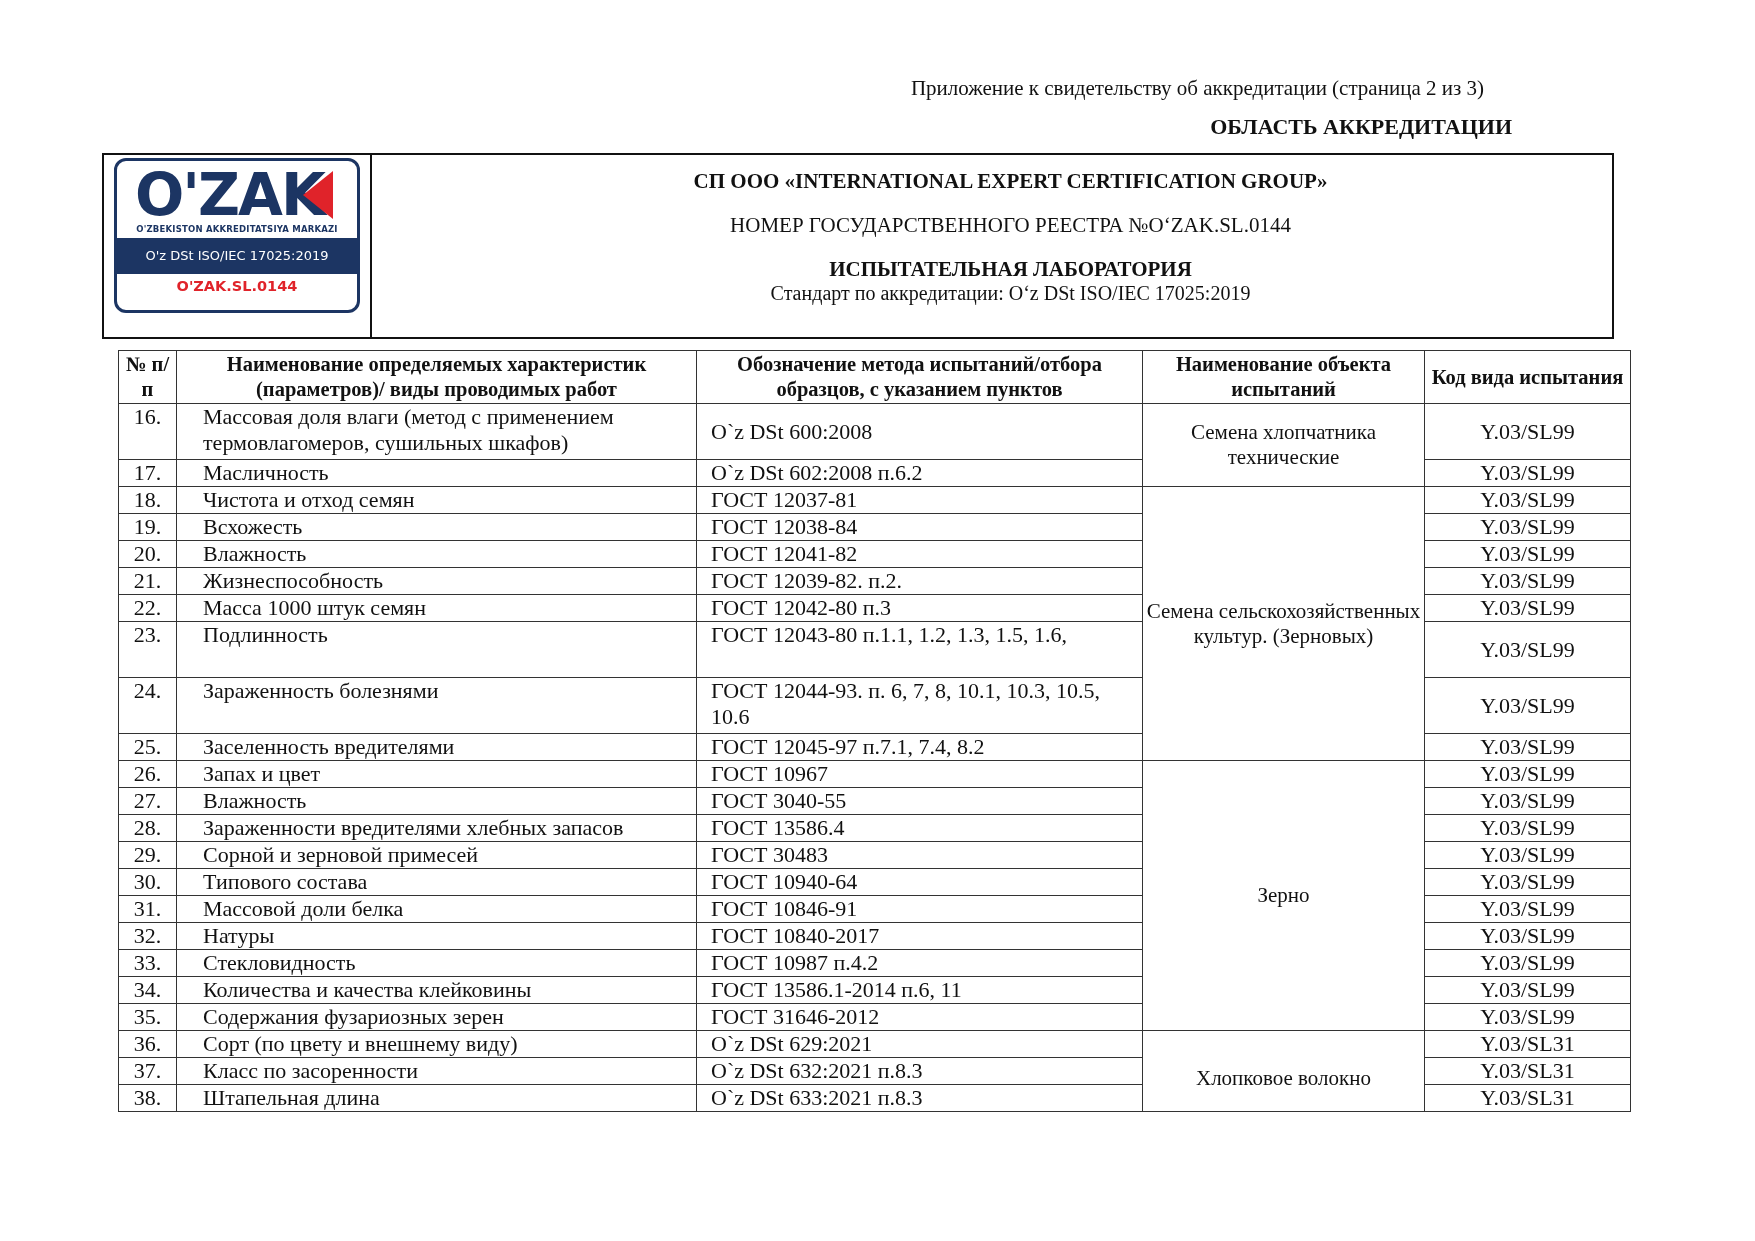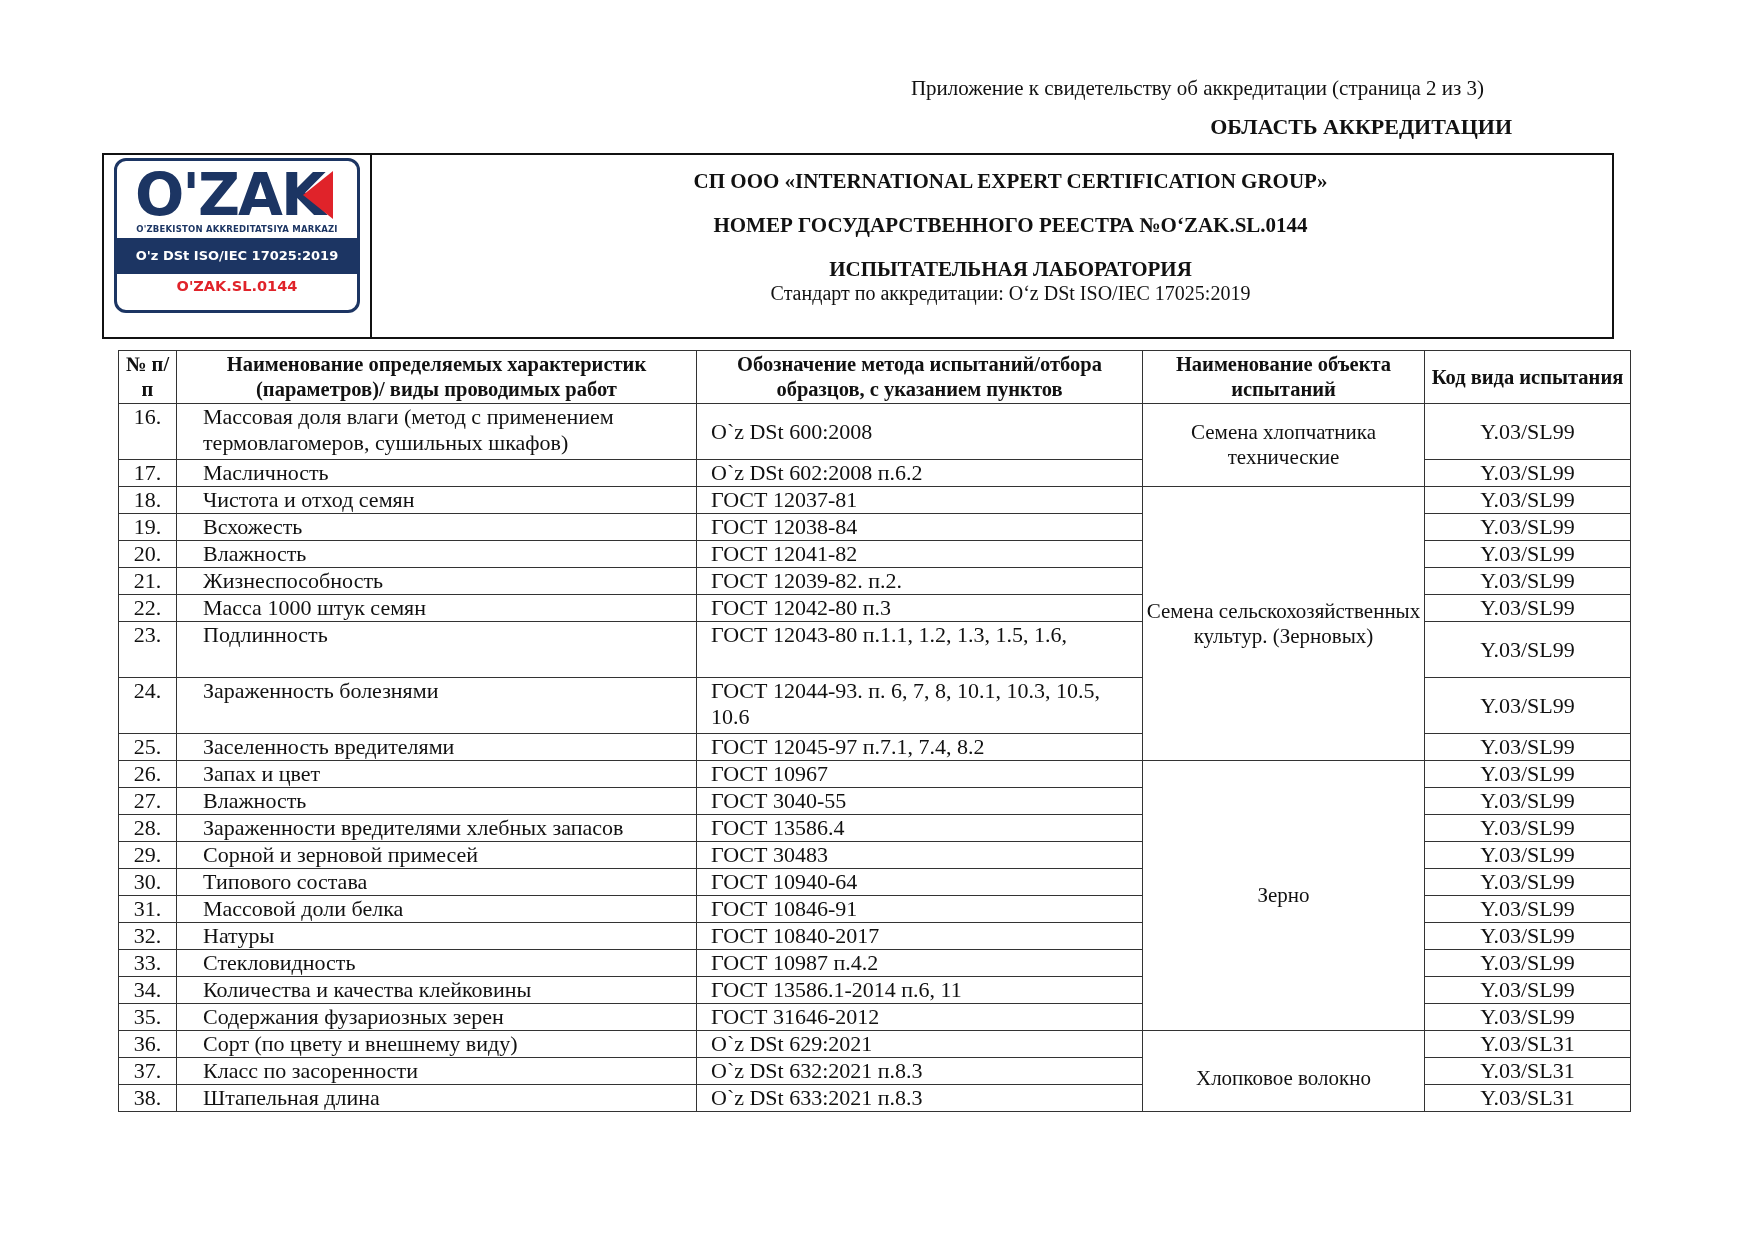--- a/index.html
+++ b/index.html
@@ -37,30 +37,30 @@
     border-top: 24px solid transparent; border-bottom: 24px solid transparent;
     border-right: 30px solid #e0232a;
   }
   .logo-sub {
     position: absolute; left: 0; width: 100%; top: 63px; text-align: center;
     font-size: 8.5px; font-weight: bold; color: #1c3563; letter-spacing: 0.2px;
   }
   .logo-band {
     position: absolute; left: 0; top: 77px; width: 100%; height: 36px;
     background: #1c3563; color: #fff; text-align: center;
-    font-size: 13px; font-weight: bold; line-height: 36px;
+    font-size: 13px; font-weight: normal; line-height: 36px;
   }
   .logo-code {
     position: absolute; left: 0; top: 117px; width: 100%; text-align: center;
     font-size: 14.5px; font-weight: bold; color: #e0232a;
   }
   .org-cell { flex: 1; text-align: center; }
   .org-cell div { position: relative; }
   #org-name { top: 14px; font-size: 21px; font-weight: bold; }
-  #registry { top: 33px; font-size: 21px; font-weight: bold; }
+  #registry { top: 33px; font-size: 21px; font-weight: normal; }
   #edition { top: 33px; font-size: 20px; }
   #lab { top: 52px; font-size: 21px; font-weight: bold; }
   #standard { top: 52px; font-size: 20px; }
 
   table.scope {
     position: absolute; left: 118px; top: 350px; width: 1512px;
     border-collapse: collapse; table-layout: fixed; font-size: 22px;
   }
   table.scope th, table.scope td {
     border: 1.5px solid #333; padding: 0; line-height: 26px; vertical-align: top;

